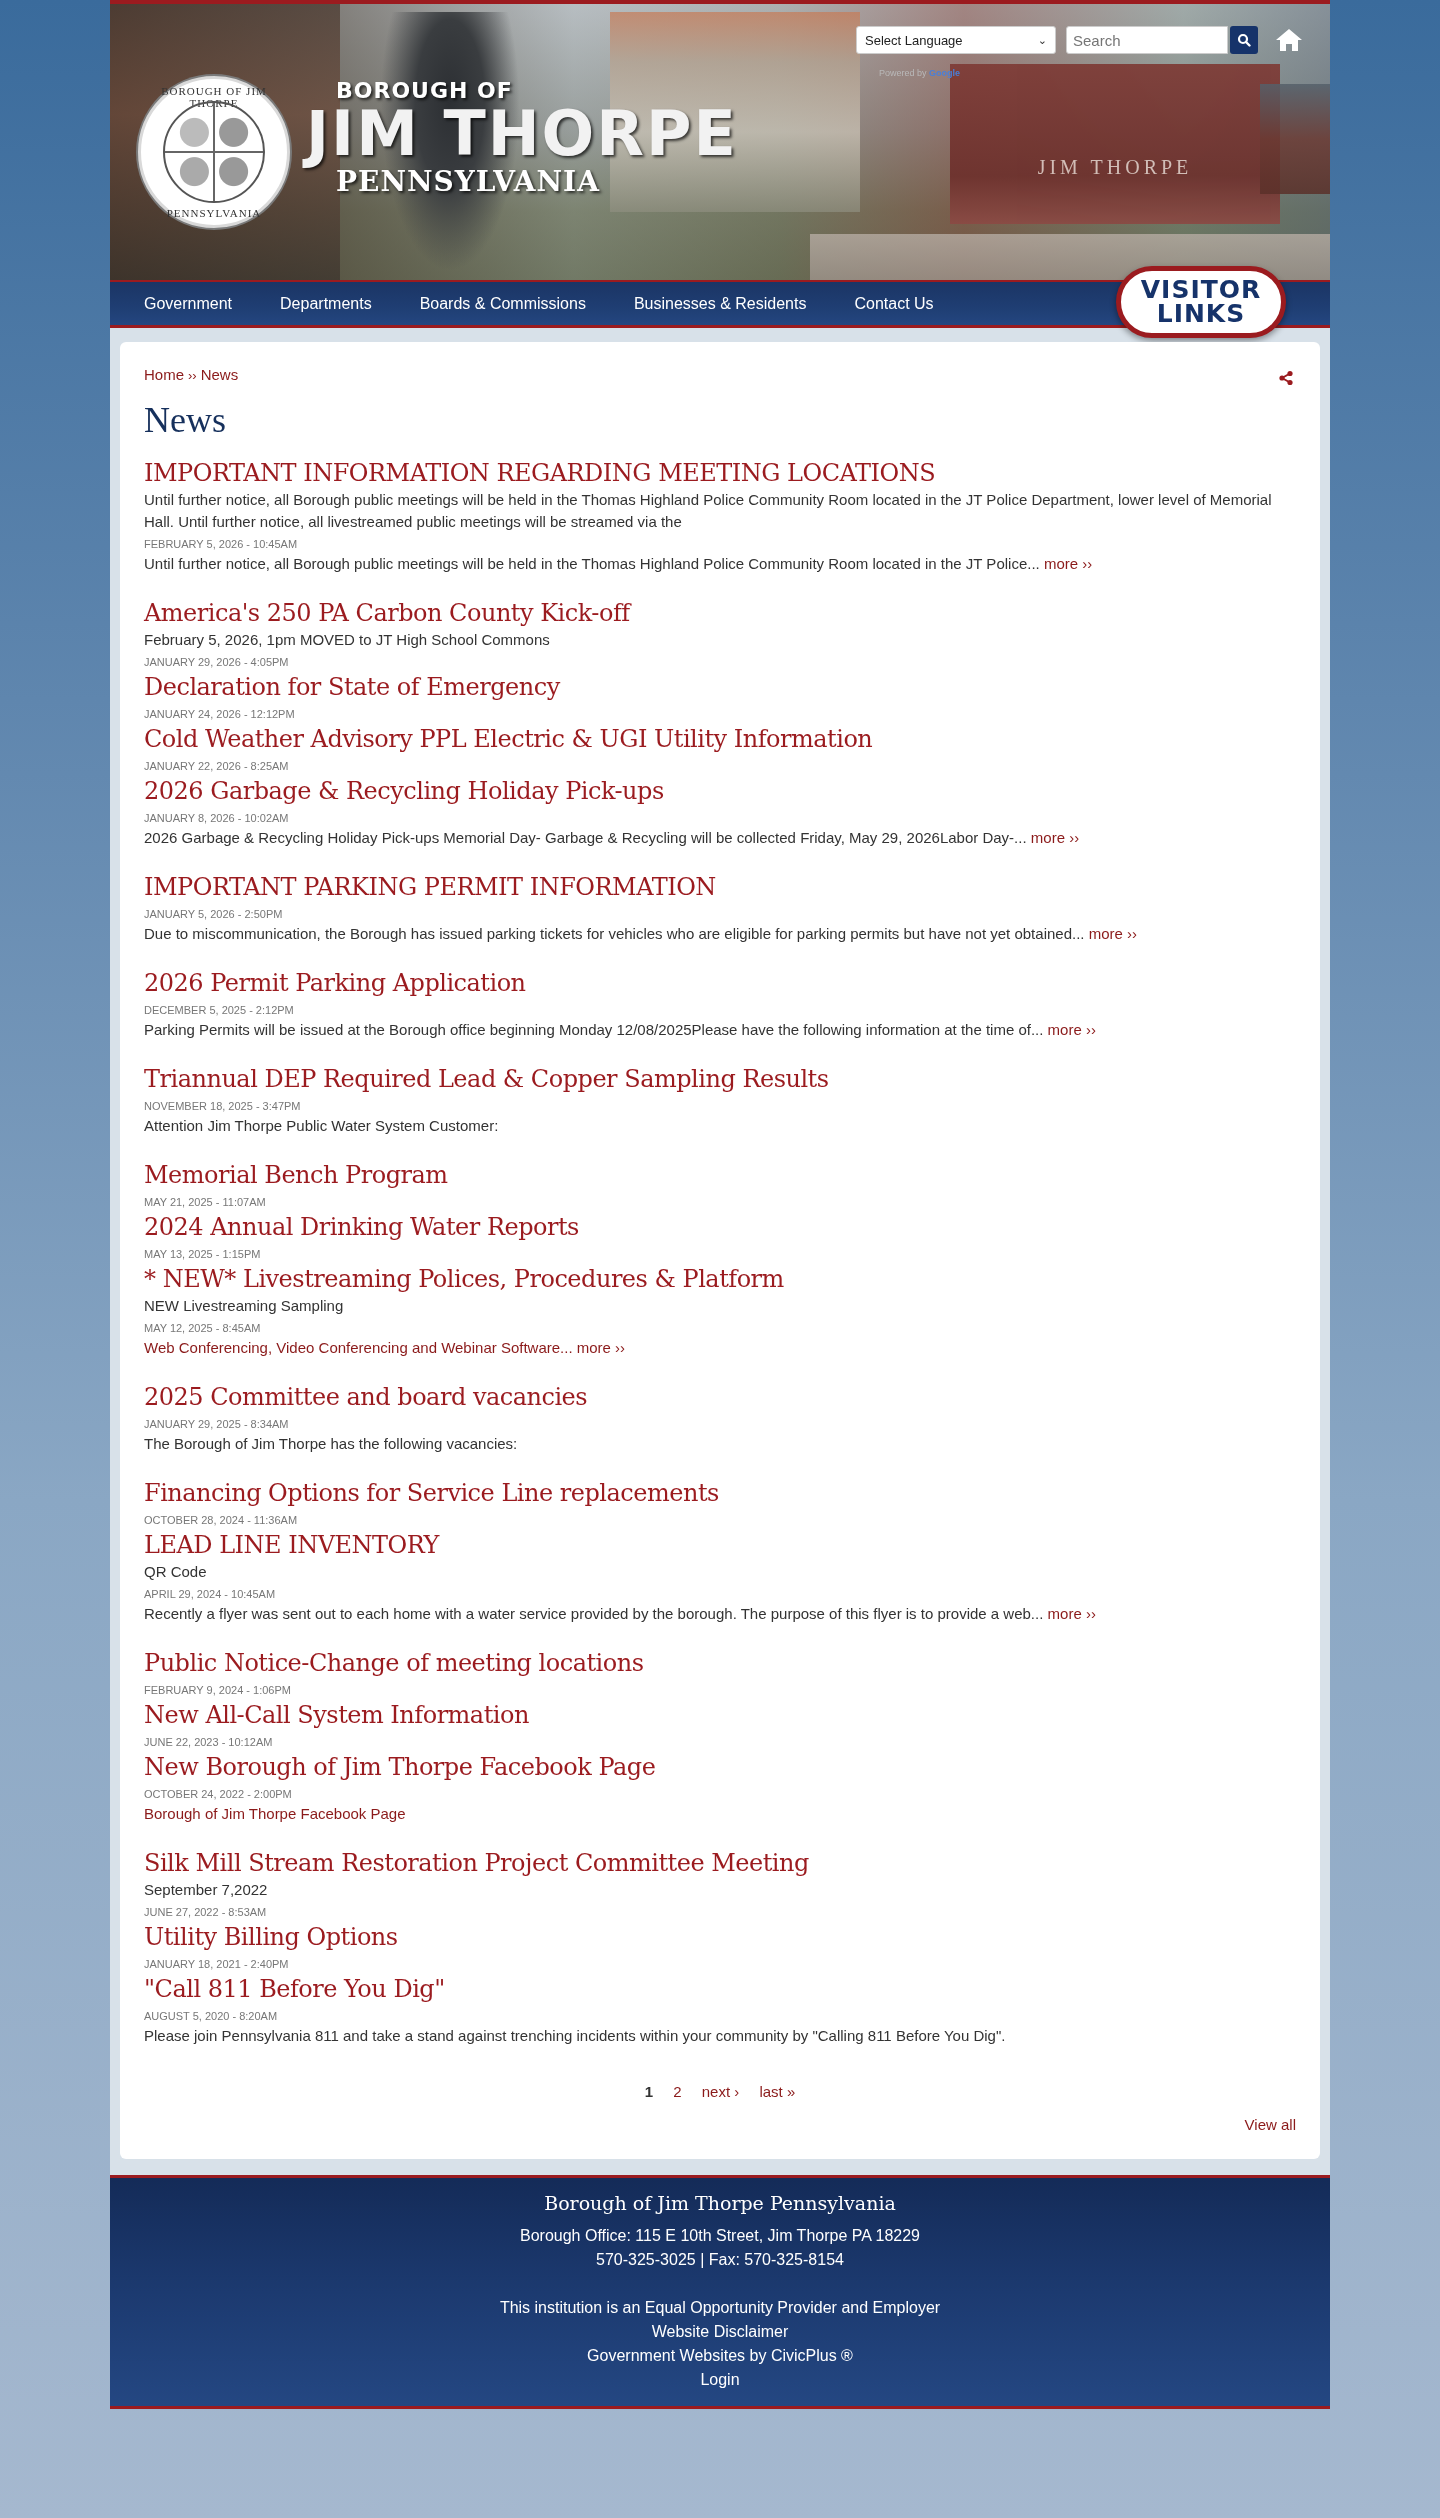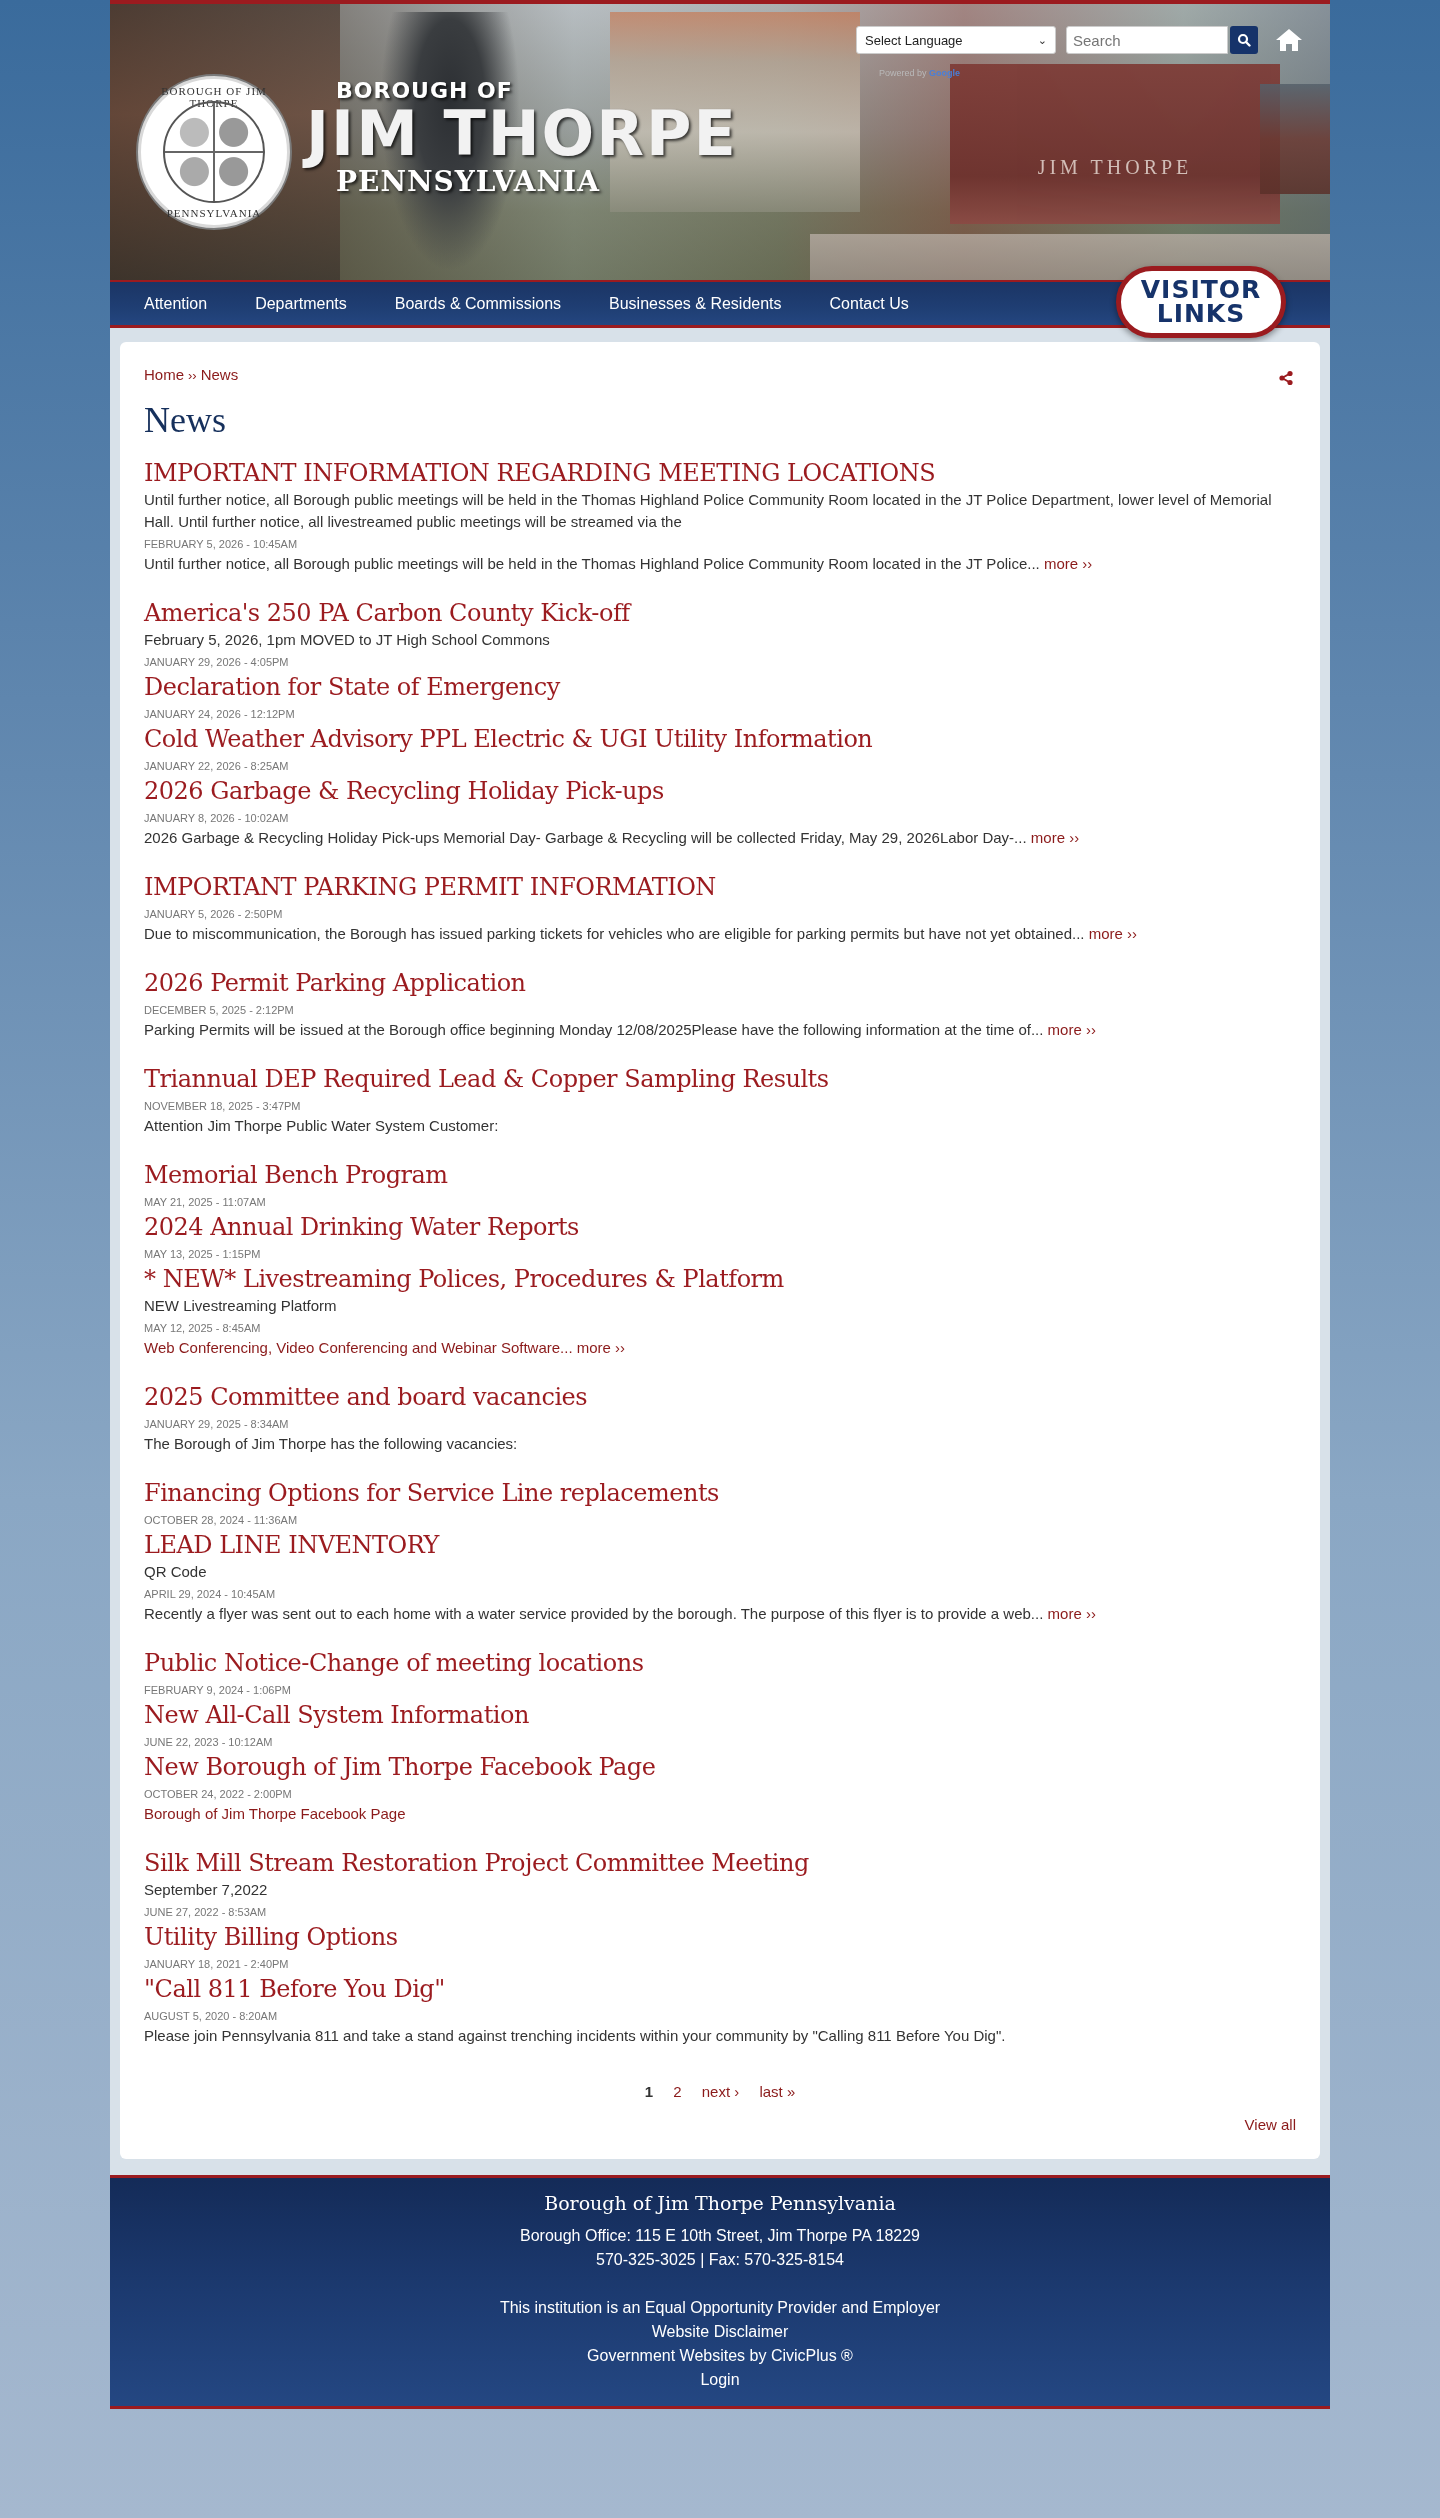--- a/index.html
+++ b/index.html
@@ -151,21 +151,21 @@
         </div>
       </div>
       <svg class="home-icon" viewBox="0 0 30 28">
           <path d="M15 3 L2 14 L6 14 L6 25 L12 25 L12 18 L18 18 L18 25 L24 25 L24 14 L28 14 Z" fill="#fff"></path>
         </svg>
     </div>
     <div class="powered"><span>Powered by</span> <span class="g">Google</span></div>
   </header>
 
   <nav class="nav">
-    <a>Attention</a>
+    <a>Government</a>
     <a>Departments</a>
     <a>Boards &amp; Commissions</a>
     <a>Businesses &amp; Residents</a>
     <a>Contact Us</a>
     <div class="visitor-btn">
       <span class="l1">VISITOR</span>
       <span class="l2">LINKS</span>
     </div>
   </nav>
 
@@ -238,21 +238,21 @@
           <div class="news-date">MAY 21, 2025 - 11:07AM</div>
         </div>
 
         <div class="news-item">
           <a class="news-title">2024 Annual Drinking Water Reports</a>
           <div class="news-date">MAY 13, 2025 - 1:15PM</div>
         </div>
 
         <div class="news-item spaced">
           <a class="news-title">* NEW* Livestreaming Polices, Procedures &amp; Platform</a>
-          <div class="news-sub">NEW Livestreaming Platform</div>
+          <div class="news-sub">NEW Livestreaming Sampling</div>
           <div class="news-date">MAY 12, 2025 - 8:45AM</div>
           <div class="news-summary"><a class="news-link">Web Conferencing, Video Conferencing and Webinar Software...</a> <a class="more">more ››</a></div>
         </div>
 
         <div class="news-item spaced">
           <a class="news-title">2025 Committee and board vacancies</a>
           <div class="news-date">JANUARY 29, 2025 - 8:34AM</div>
           <div class="news-summary">The Borough of Jim Thorpe has the following vacancies:</div>
         </div>
 

